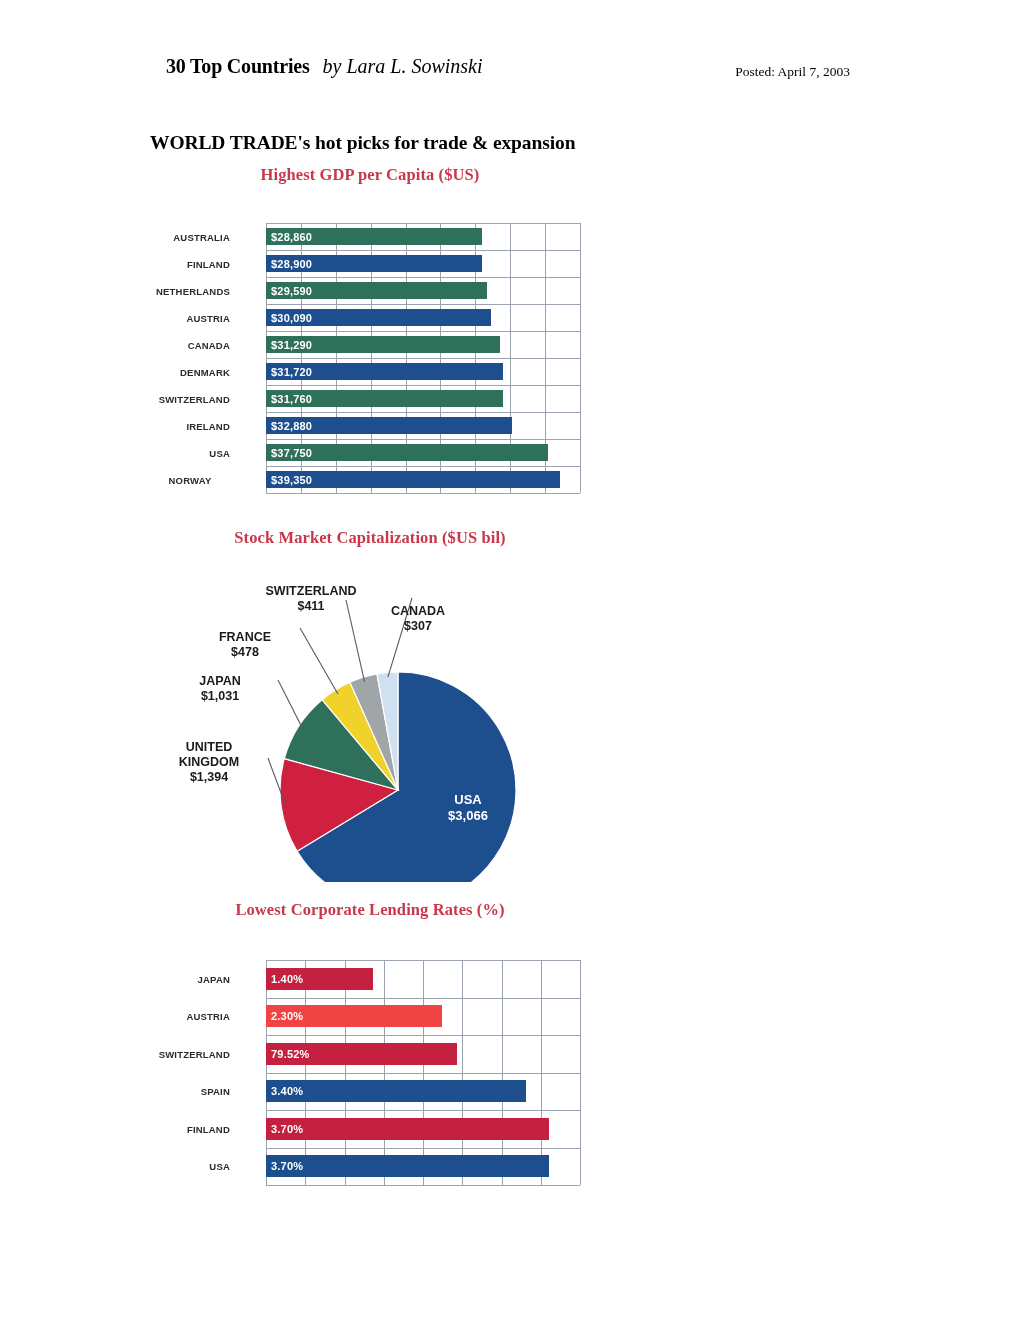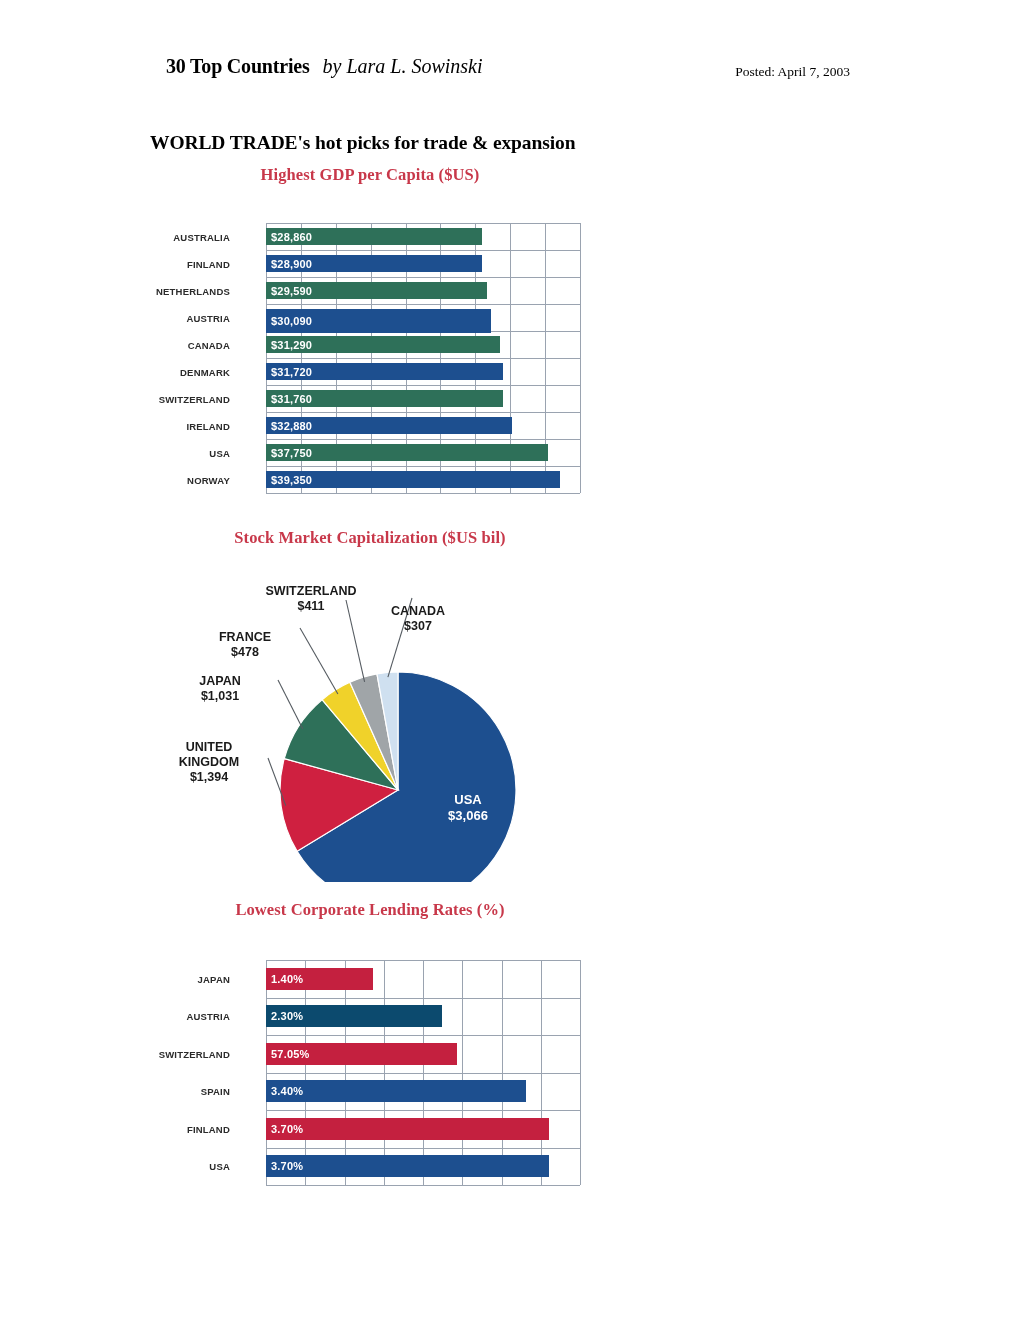--- a/index.html
+++ b/index.html
@@ -188,21 +188,21 @@
         </div>
         <div class="bc-bar" style="left: 0px; width: 216px; height: 17px; top: 5px; background: rgb(46, 112, 89);">
           <span class="bc-val">$28,860</span>
         </div>
         <div class="bc-bar" style="left: 0px; width: 216px; height: 17px; top: 32px; background: rgb(29, 79, 143);">
           <span class="bc-val">$28,900</span>
         </div>
         <div class="bc-bar" style="left: 0px; width: 221px; height: 17px; top: 59px; background: rgb(46, 112, 89);">
           <span class="bc-val">$29,590</span>
         </div>
-        <div class="bc-bar" style="left: 0px; width: 225px; height: 24px; top: 86px; background: rgb(29, 79, 143);">
+        <div class="bc-bar" style="left: 0px; width: 225px; height: 17px; top: 86px; background: rgb(29, 79, 143);">
           <span class="bc-val">$30,090</span>
         </div>
         <div class="bc-bar" style="left: 0px; width: 234px; height: 17px; top: 113px; background: rgb(46, 112, 89);">
           <span class="bc-val">$31,290</span>
         </div>
         <div class="bc-bar" style="left: 0px; width: 237px; height: 17px; top: 140px; background: rgb(29, 79, 143);">
           <span class="bc-val">$31,720</span>
         </div>
         <div class="bc-bar" style="left: 0px; width: 237px; height: 17px; top: 167px; background: rgb(46, 112, 89);">
           <span class="bc-val">$31,760</span>
@@ -219,21 +219,21 @@
       </div>
       <div class="bc-label" style="width: 80px; top: 9px; font-size: 9.5px;">AUSTRALIA</div>
       <div class="bc-label" style="width: 80px; top: 36px; font-size: 9.5px;">FINLAND</div>
       <div class="bc-label" style="width: 80px; top: 63px; font-size: 9.5px;">NETHERLANDS</div>
       <div class="bc-label" style="width: 80px; top: 90px; font-size: 9.5px;">AUSTRIA</div>
       <div class="bc-label" style="width: 80px; top: 117px; font-size: 9.5px;">CANADA</div>
       <div class="bc-label" style="width: 80px; top: 144px; font-size: 9.5px;">DENMARK</div>
       <div class="bc-label" style="width: 80px; top: 171px; font-size: 9.5px;">SWITZERLAND</div>
       <div class="bc-label" style="width: 80px; top: 198px; font-size: 9.5px;">IRELAND</div>
       <div class="bc-label" style="width: 80px; top: 225px; font-size: 9.5px;">USA</div>
-      <div class="bc-label" style="width: 80px; top: 252px; font-size: 9.5px;">NORWAY</div>
+      <div class="bc-label" style="width: 80px; top: 252px; font-size: 9.5px; text-align: center;">NORWAY</div>
     </div>
 </div>
 
 <div class="figure" id="fig-pie" style="left:150px; top:528px; width:440px; height:360px;">
   <div class="fig-title" id="title-pie" style="width:440px;">Stock Market Capitalization ($US bil)</div>
   <div class="piewrap" id="pie-holder" style="left:0; top:34px; width:440px; height:320px;">
       <svg width="440" height="320" viewBox="0 0 440 320" style="position: absolute; left: 0px; top: 0px;">
         <path d="M 248 228 L 248.00 110.00 A 118 118 0 1 1 147.13 289.24 Z" fill="#1d4f8f" stroke="#ffffff" stroke-width="1.2"></path>
         <path d="M 248 228 L 147.13 289.24 A 118 118 0 0 1 134.25 196.62 Z" fill="#cf2040" stroke="#ffffff" stroke-width="1.2"></path>
         <path d="M 248 228 L 134.25 196.62 A 118 118 0 0 1 172.07 137.68 Z" fill="#2e7059" stroke="#ffffff" stroke-width="1.2"></path>
@@ -291,25 +291,25 @@
           <div class="bc-hline" style="top: 38px;"></div>
           <div class="bc-hline" style="top: 75px;"></div>
           <div class="bc-hline" style="top: 113px;"></div>
           <div class="bc-hline" style="top: 150px;"></div>
           <div class="bc-hline" style="top: 188px;"></div>
           <div class="bc-hline" style="top: 225px;"></div>
         </div>
         <div class="bc-bar" style="left: 0px; width: 107px; height: 22px; top: 8px; background: rgb(196, 32, 63);">
           <span class="bc-val">1.40%</span>
         </div>
-        <div class="bc-bar" style="left: 0px; width: 176px; height: 22px; top: 45px; background: #0c4a6e;">
+        <div class="bc-bar" style="left: 0px; width: 176px; height: 22px; top: 45px; background: #ef4444;">
           <span class="bc-val">2.30%</span>
         </div>
         <div class="bc-bar" style="left: 0px; width: 191px; height: 22px; top: 83px; background: rgb(196, 32, 63);">
-          <span class="bc-val">57.05%</span>
+          <span class="bc-val">79.52%</span>
         </div>
         <div class="bc-bar" style="left: 0px; width: 260px; height: 22px; top: 120px; background: rgb(29, 79, 143);">
           <span class="bc-val">3.40%</span>
         </div>
         <div class="bc-bar" style="left: 0px; width: 283px; height: 22px; top: 158px; background: rgb(196, 32, 63);">
           <span class="bc-val">3.70%</span>
         </div>
         <div class="bc-bar" style="left: 0px; width: 283px; height: 22px; top: 195px; background: rgb(29, 79, 143);">
           <span class="bc-val">3.70%</span>
         </div>

